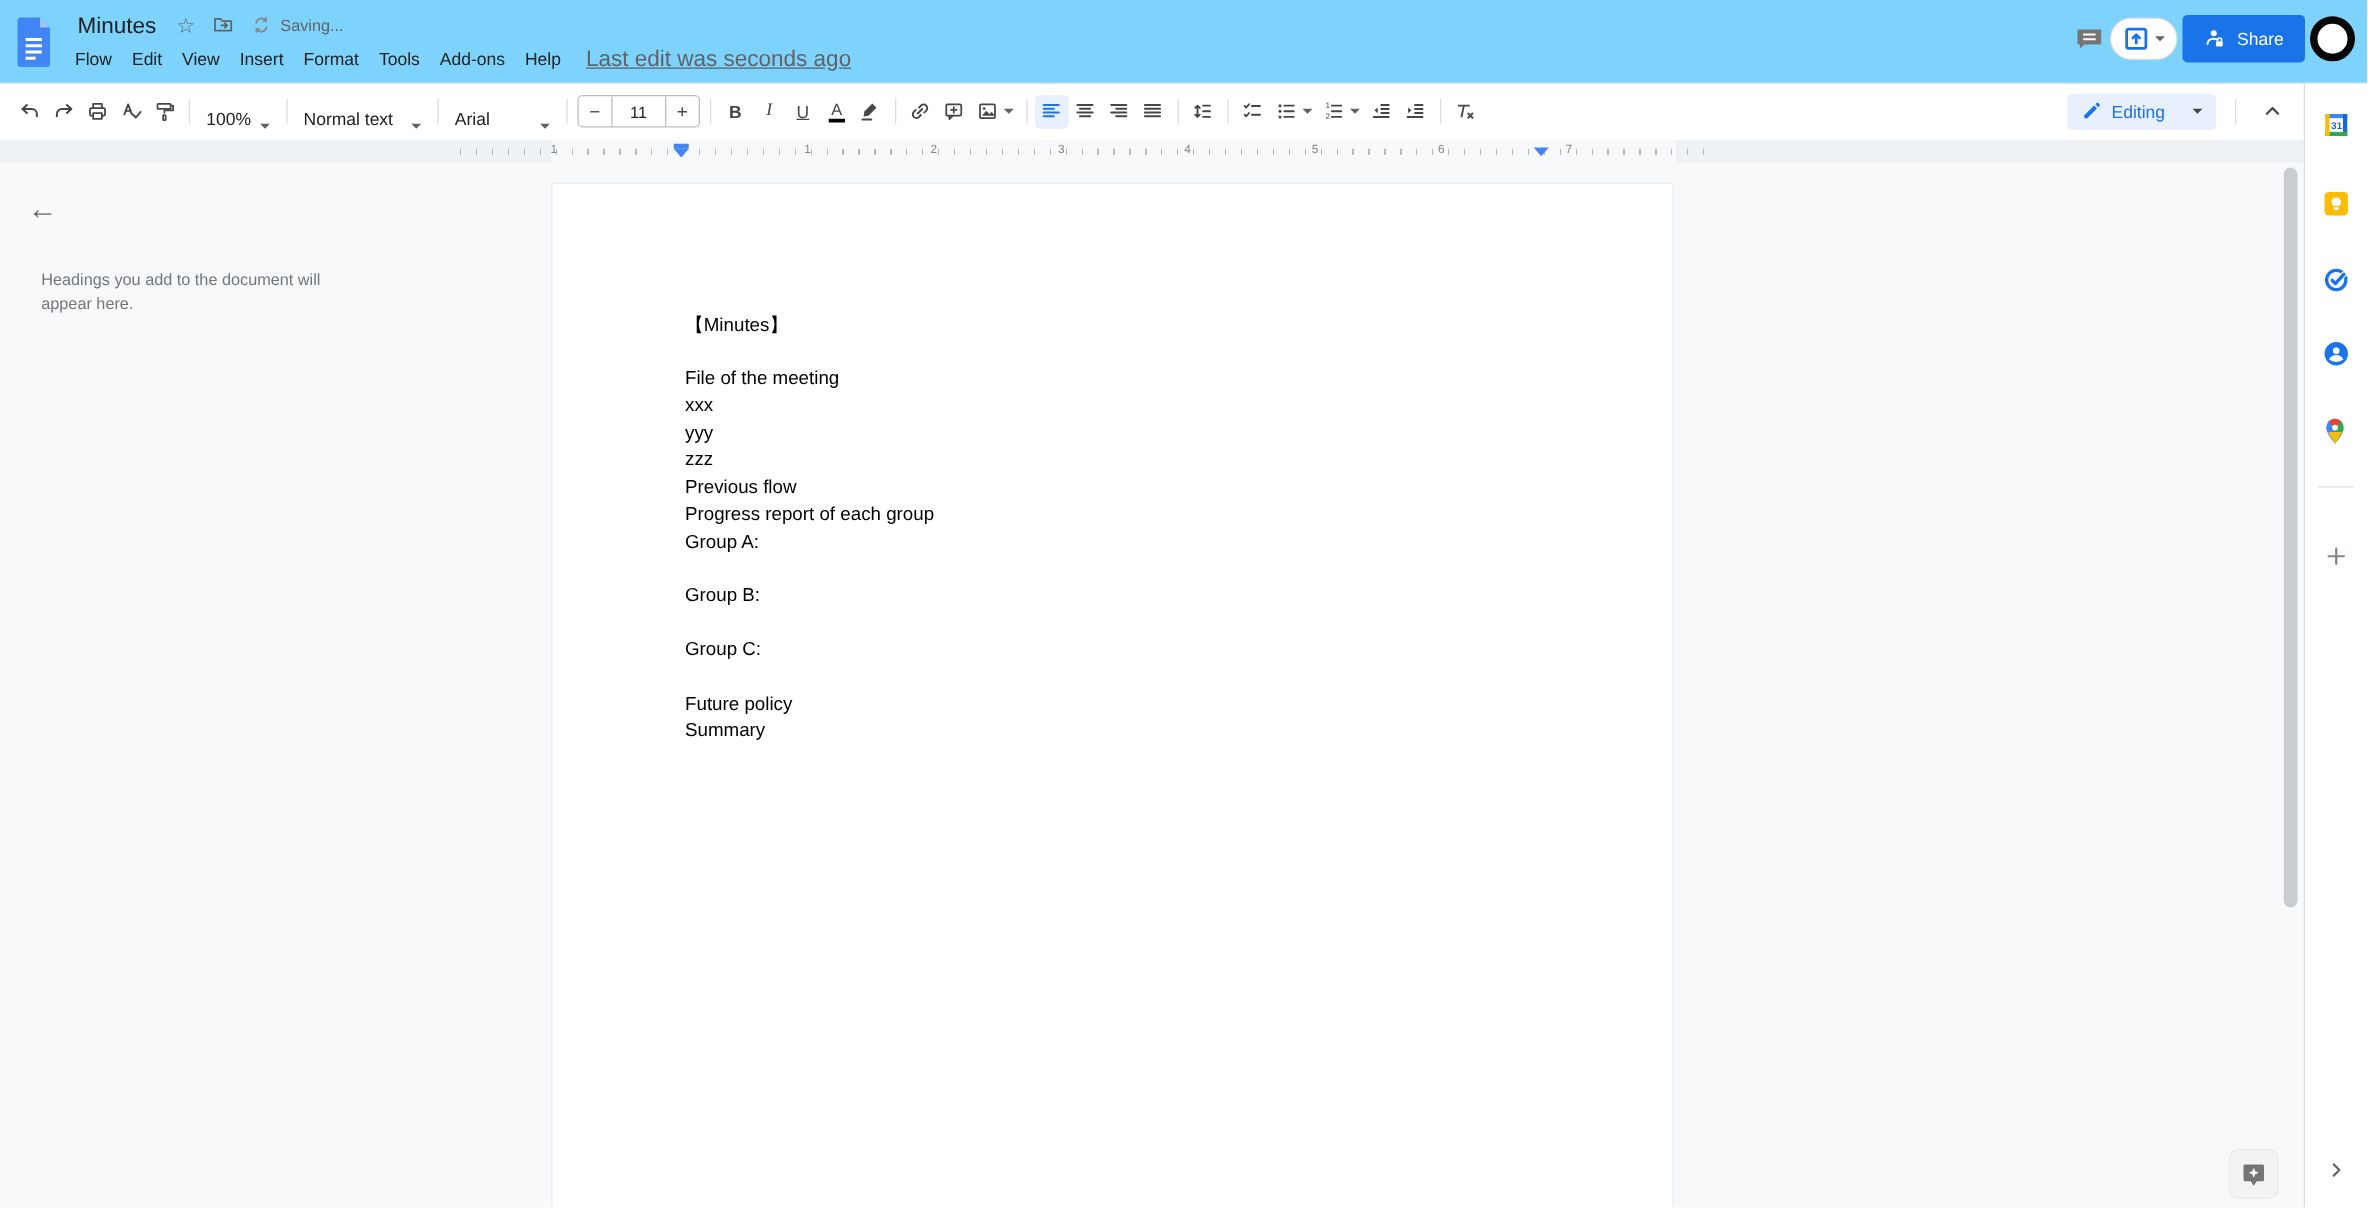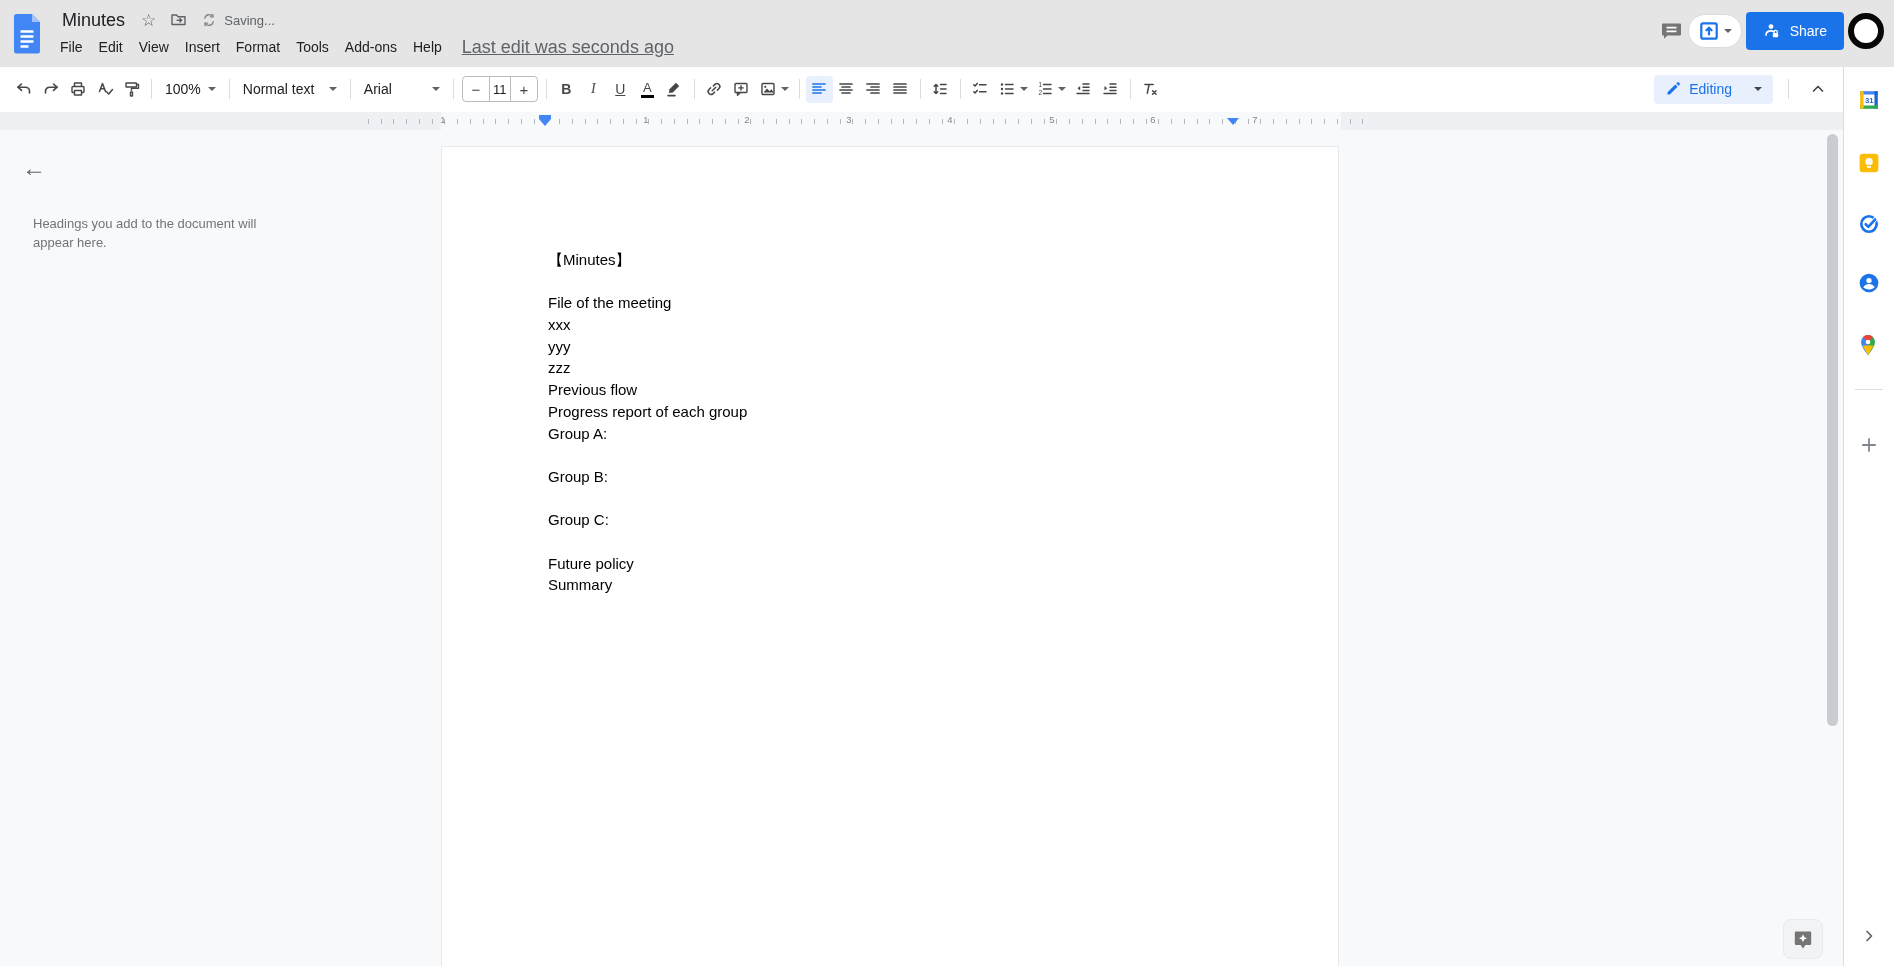--- a/index.html
+++ b/index.html
@@ -1,43 +1,43 @@
 <!DOCTYPE html>
 <html><head>
 <meta charset="utf-8">
 <style>
   * { margin:0; padding:0; box-sizing:border-box; }
   body { font-family:"Liberation Sans","DejaVu Sans",sans-serif; background:#fff; }
   .app { position:relative; width:1894px; height:966px; overflow:hidden; background:#fff; }
 
   
-  .header { position:absolute; left:0; top:0; width:1894px; height:67px; background:#e5e5e5; border-bottom:1px solid #e0e3e7; z-index:5; }
+  .header { position:absolute; left:0; top:0; width:1894px; height:67px; background:#7dd3fc; border-bottom:1px solid #e0e3e7; z-index:5; }
   .docs-logo { position:absolute; left:12px; top:13px; }
   .title-row { position:absolute; left:59px; top:7px; display:flex; align-items:center; gap:13px; height:26px; }
   .doc-title { font-size:18px; color:#202124; padding:1px 3px; }
   .star { font-size:17px; color:#5f6368; cursor:pointer; line-height:1; }
   .saving { display:flex; align-items:center; gap:7px; color:#5f6368; font-size:13px; }
   .menubar { position:absolute; left:52px; top:34px; display:flex; align-items:center; height:26px; }
   .menu-item { font-size:14px; color:#202124; padding:4px 8px; border-radius:4px; cursor:pointer; }
   .last-edit { font-size:18px; color:#5f6368; text-decoration:underline; margin-left:12px; cursor:pointer; }
   .head-right { position:absolute; right:10px; top:12px; display:flex; align-items:center; gap:4px; }
   .present-pill { display:flex; align-items:center; gap:4px; border:1px solid #dadce0; border-radius:17px; height:34px; padding:0 9px; background:#fff; cursor:pointer; }
   .share-btn { display:flex; align-items:center; gap:9px; background:#1a73e8; color:#fff; border:none; border-radius:4px; height:38px; padding:0 17px; font-size:14px; font-weight:500; cursor:pointer; }
   .avatar { width:36px; height:36px; border-radius:50%; background:#fff; border:6px solid #070707; cursor:pointer; }
 
   
   .toolbar { position:absolute; left:0; top:67px; width:1843px; height:44px; background:#fff; display:flex; align-items:center; padding-left:10px; z-index:4; }
   .tbtn { display:flex; align-items:center; justify-content:center; min-width:27px; height:27px; border-radius:4px; cursor:pointer; color:#444746; background:transparent; border:none; }
   .tbtn.active { background:#e8f0fe; }
   .tb-sep { width:1px; height:20px; background:#dadce0; margin:0 6px; flex:none; }
-  .tb-select { display:flex; align-items:center; gap:7px; padding:0 7px; height:27px; border-radius:4px; cursor:pointer; font-size:14px; color:#202124; }
+  .tb-select { display:flex; align-items:flex-end; gap:7px; padding:0 7px; height:27px; border-radius:4px; cursor:pointer; font-size:14px; color:#202124; }
   .caret { width:0; height:0; border-left:4px solid transparent; border-right:4px solid transparent; border-top:4px solid #5f6368; display:inline-block; }
   .fs-group { display:flex; align-items:stretch; border:1px solid #b9bdc1; border-radius:4px; height:26px; overflow:hidden; margin:0 2px; }
   .fs-btn { width:26px; display:flex; align-items:center; justify-content:center; font-size:15px; color:#444746; cursor:pointer; }
-  .fs-val { width:22px; display:flex; align-items:center; justify-content:center; font-size:13px; color:#202124; border-left:1px solid #b9bdc1; border-right:1px solid #b9bdc1; cursor:text; }
+  .fs-val { width:44px; display:flex; align-items:center; justify-content:center; font-size:13px; color:#202124; border-left:1px solid #b9bdc1; border-right:1px solid #b9bdc1; cursor:text; }
   .glyph-b { font-weight:700; font-size:14px; }
   .glyph-i { font-style:italic; font-size:14px; font-family:"Liberation Serif",serif; }
   .glyph-u { text-decoration:underline; font-size:14px; }
   .acolor { display:flex; flex-direction:column; align-items:center; line-height:1; }
   .acolor .a { font-size:13px; font-weight:500; }
   .acolor .bar { width:13px; height:3px; background:#000; margin-top:1px; }
   .tb-right { position:absolute; right:12px; top:0; height:44px; display:flex; align-items:center; gap:9px; }
   .mode-pill { display:flex; align-items:center; gap:8px; background:#e8f0fe; border-radius:4px; height:29px; padding:0 11px; cursor:pointer; }
   .mode-pill span { font-size:14px; color:#1a73e8; }
 
@@ -99,21 +99,21 @@
           <path d="M4.3 7A4.9 4.9 0 0 1 13.2 5.2"></path>
             <path d="M13.4 2.6v2.8h-2.8"></path>
           <path d="M13.7 11a4.9 4.9 0 0 1-8.9 1.8"></path>
             <path d="M4.6 15.4v-2.8h2.8"></path>
         </svg>
         <span>Saving...</span>
       </span>
     </div>
 
     <nav class="menubar">
-      <span class="menu-item">File</span>
+      <span class="menu-item">Flow</span>
       <span class="menu-item">Edit</span>
       <span class="menu-item">View</span>
       <span class="menu-item">Insert</span>
       <span class="menu-item">Format</span>
       <span class="menu-item">Tools</span>
       <span class="menu-item">Add-ons</span>
       <span class="menu-item">Help</span>
       <span class="last-edit">Last edit was seconds ago</span>
     </nav>
 

